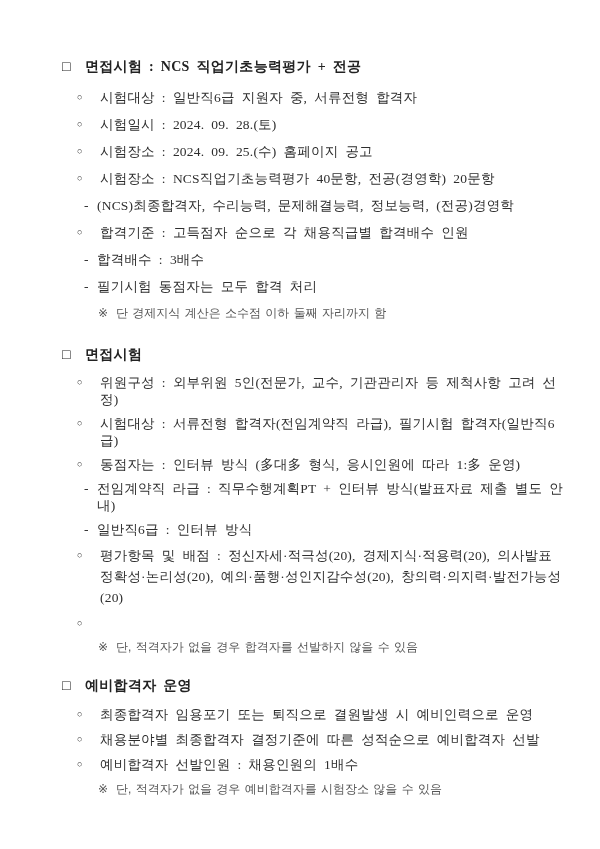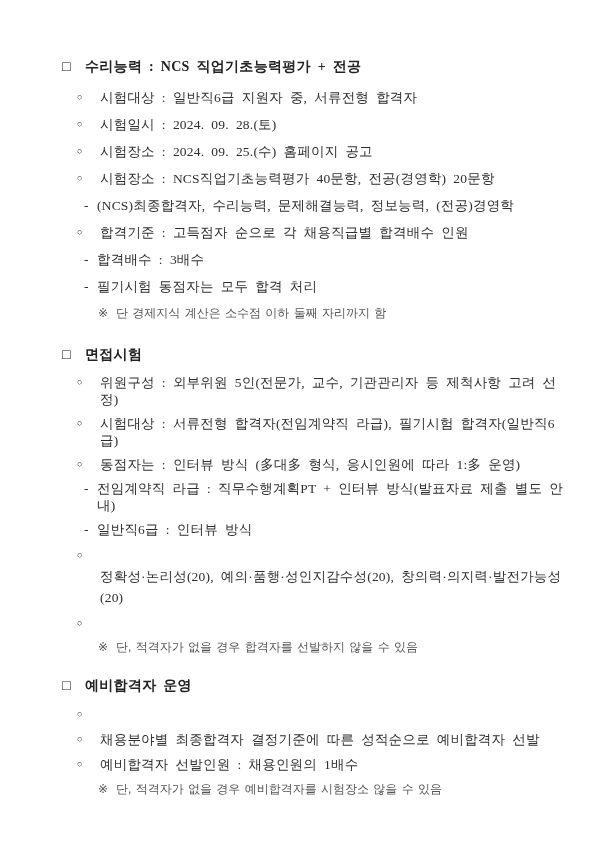--- a/index.html
+++ b/index.html
@@ -93,21 +93,21 @@
   .note-tight { margin-top: 2px; }
 </style>
 </head>
 <body>
 
 <div class="page">
 
   <div class="section s1">
     <div class="sec-title">
       <span class="mk">□</span>
-      <span class="txt">수리능력 : NCS 직업기초능력평가 + 전공</span>
+      <span class="txt">면접시험 : NCS 직업기초능력평가 + 전공</span>
     </div>
     <div class="item lv-circle">
       <span class="mk">○</span>
       <span class="txt">시험대상 : 일반직6급 지원자 중, 서류전형 합격자</span>
     </div>
     <div class="item lv-circle">
       <span class="mk">○</span>
       <span class="txt">시험일시 : 2024. 09. 28.(토)</span>
     </div>
     <div class="item lv-circle">
@@ -161,40 +161,41 @@
       <span class="mk">-</span>
       <span class="txt">전임계약직 라급 : 직무수행계획PT + 인터뷰 방식(발표자료 제출 별도 안내)</span>
     </div>
     <div class="item lv-dash">
       <span class="mk">-</span>
       <span class="txt">일반직6급 : 인터뷰 방식</span>
     </div>
     <div class="item lv-circle two-line">
       <span class="mk">○</span>
       <span class="txt">
-        <br>
+        <span>평가항목 및 배점 : 정신자세·적극성(20), 경제지식·적용력(20), 의사발표</span><br>
         <span>정확성·논리성(20), 예의·품행·성인지감수성(20), 창의력·의지력·발전가능성(20)</span>
       </span>
     </div>
     <div class="item lv-circle">
       <span class="mk">○</span>
     </div>
     <div class="item lv-note note-tight">
       <span class="mk">※</span>
       <span class="txt">단, 적격자가 없을 경우 합격자를 선발하지 않을 수 있음</span>
     </div>
   </div>
 
   <div class="section s3">
     <div class="sec-title">
       <span class="mk">□</span>
       <span class="txt">예비합격자 운영</span>
     </div>
     <div class="item lv-circle">
       <span class="mk">○</span>
+      <span class="txt">최종합격자 임용포기 또는 퇴직으로 결원발생 시 예비인력으로 운영</span>
     </div>
     <div class="item lv-circle">
       <span class="mk">○</span>
       <span class="txt">채용분야별 최종합격자 결정기준에 따른 성적순으로 예비합격자 선발</span>
     </div>
     <div class="item lv-circle">
       <span class="mk">○</span>
       <span class="txt">예비합격자 선발인원 : 채용인원의 1배수</span>
     </div>
     <div class="item lv-note note-tight">

